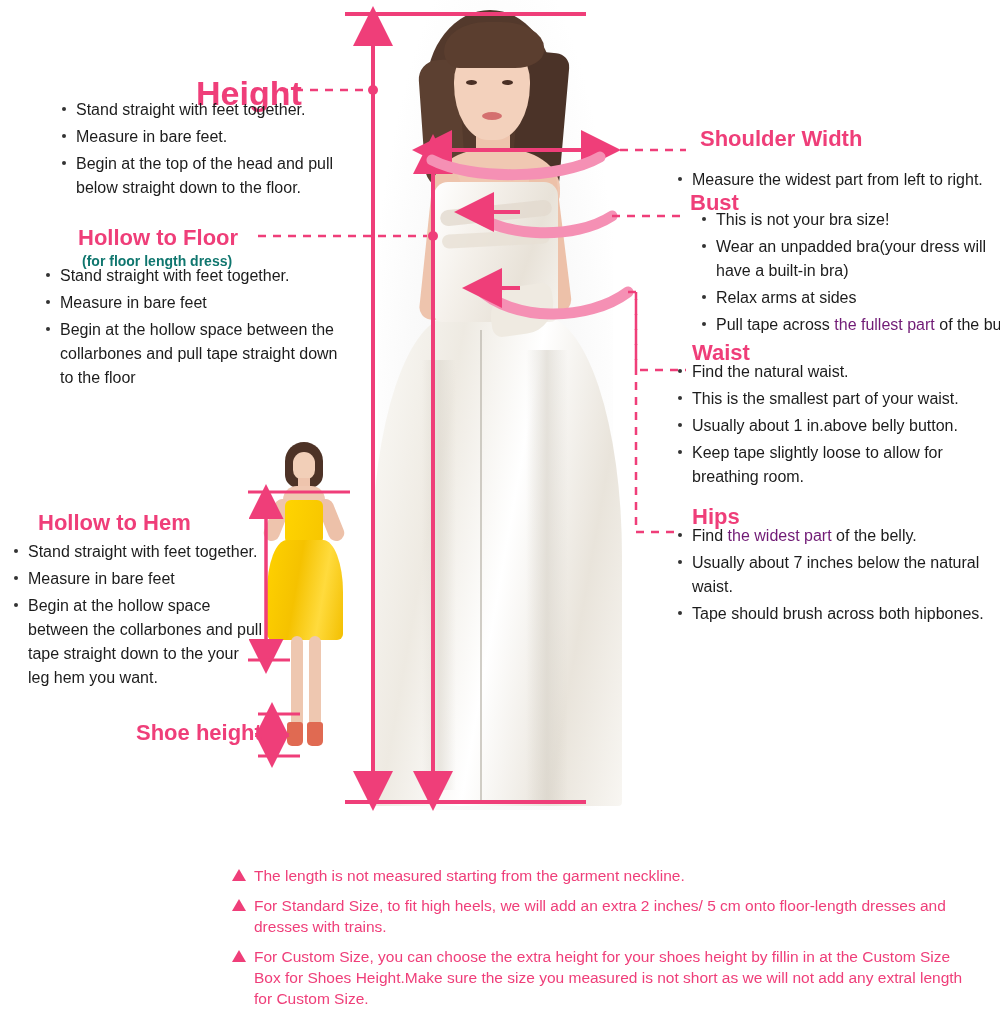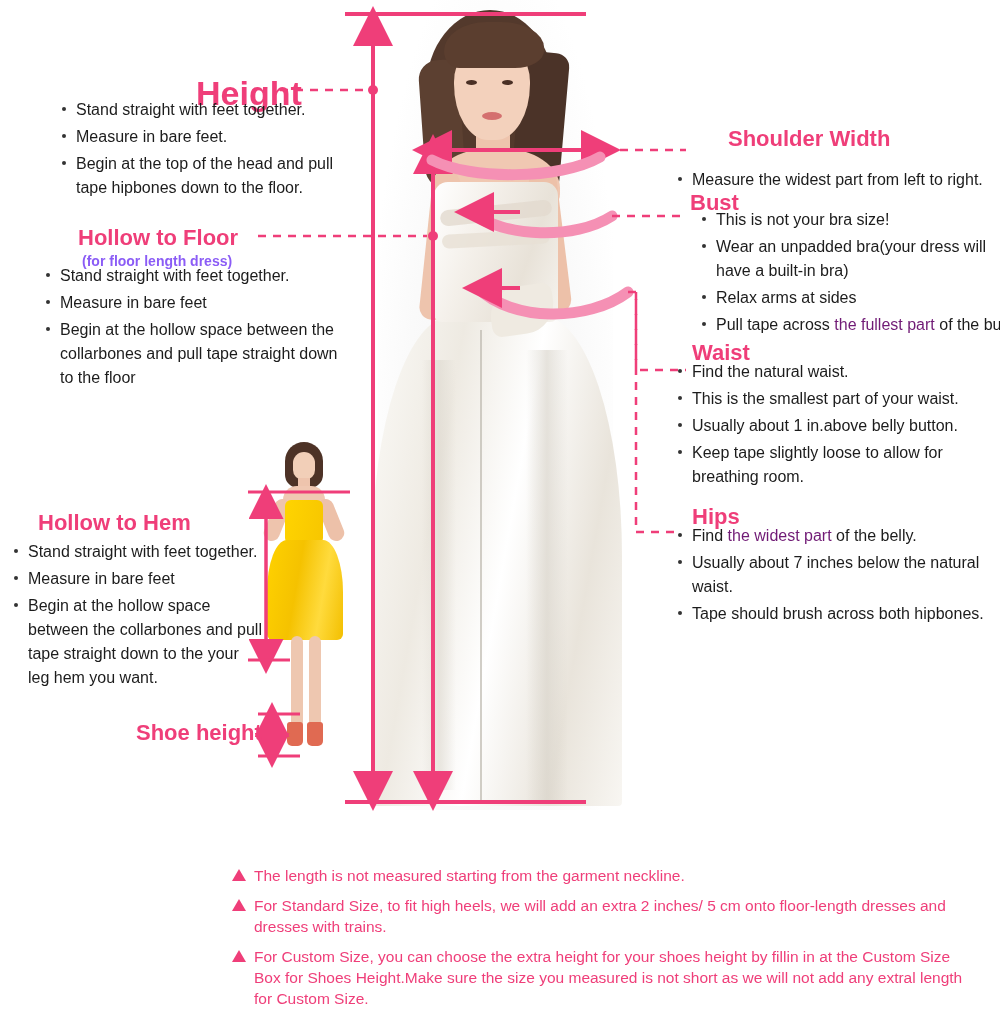--- a/index.html
+++ b/index.html
@@ -27,21 +27,21 @@
 
   
   .heading {
     color: #ef3e79;
     font-weight: bold;
     font-family: "Liberation Sans", sans-serif;
     white-space: nowrap;
   }
   .h-big   { font-size: 34px; }
   .h-med   { font-size: 22px; }
-  .h-sub   { font-size: 14px; font-weight: bold; color: #8b5cf6; }
+  .h-sub   { font-size: 14px; font-weight: bold; color: #0f766e; }
 
   
   ul.blist {
     list-style: none;
     margin: 0;
     padding: 0;
     font-size: 16px;
     line-height: 1.5;
     color: #1c1c1c;
   }
@@ -421,21 +421,21 @@
     </g>
   </svg>
 
   <div class="abs" style="left:196px; top:74px;">
     <div class="heading h-big">Height</div>
   </div>
   <div class="abs" style="left:60px; top:98px; width:300px;">
     <ul class="blist">
       <li>Stand straight with feet together.</li>
       <li>Measure in bare feet.</li>
-      <li>Begin at the top of the head and pull tape hipbones down to the floor.</li>
+      <li>Begin at the top of the head and pull below straight down to the floor.</li>
     </ul>
   </div>
 
   <div class="abs" style="left:78px; top:225px;">
     <div class="heading h-med">Hollow to Floor</div>
     <div class="h-sub" style="margin-top:2px; margin-left:4px;">(for floor length dress)</div>
   </div>
   <div class="abs" style="left:44px; top:264px; width:300px;">
     <ul class="blist">
       <li>Stand straight with feet together.</li>
@@ -452,21 +452,21 @@
       <li>Stand straight with feet together.</li>
       <li>Measure in bare feet</li>
       <li>Begin at the hollow space between the collarbones and pull tape straight down to the your leg hem  you want.</li>
     </ul>
   </div>
 
   <div class="abs" style="left:136px; top:720px;">
     <div class="heading h-med">Shoe height</div>
   </div>
 
-  <div class="abs" style="left:728px; top:126px;">
+  <div class="abs" style="left:700px; top:126px;">
     <div class="heading h-med">Shoulder Width</div>
   </div>
   <div class="abs" style="left:676px; top:168px; width:320px;">
     <ul class="blist">
       <li>Measure the widest part from left to right.</li>
     </ul>
   </div>
 
   <div class="abs" style="left:690px; top:190px;">
     <div class="heading h-med">Bust</div>

